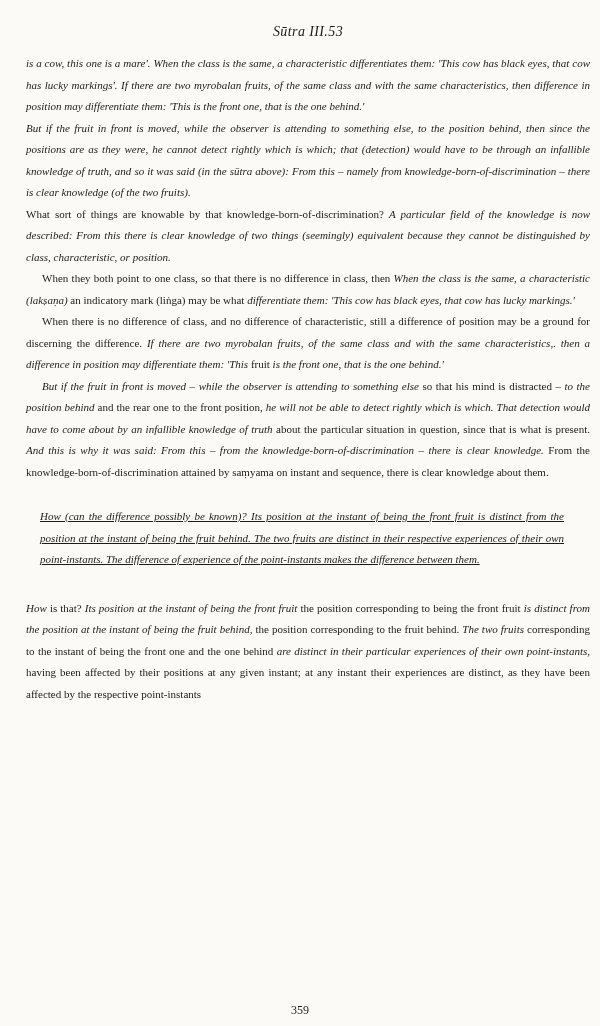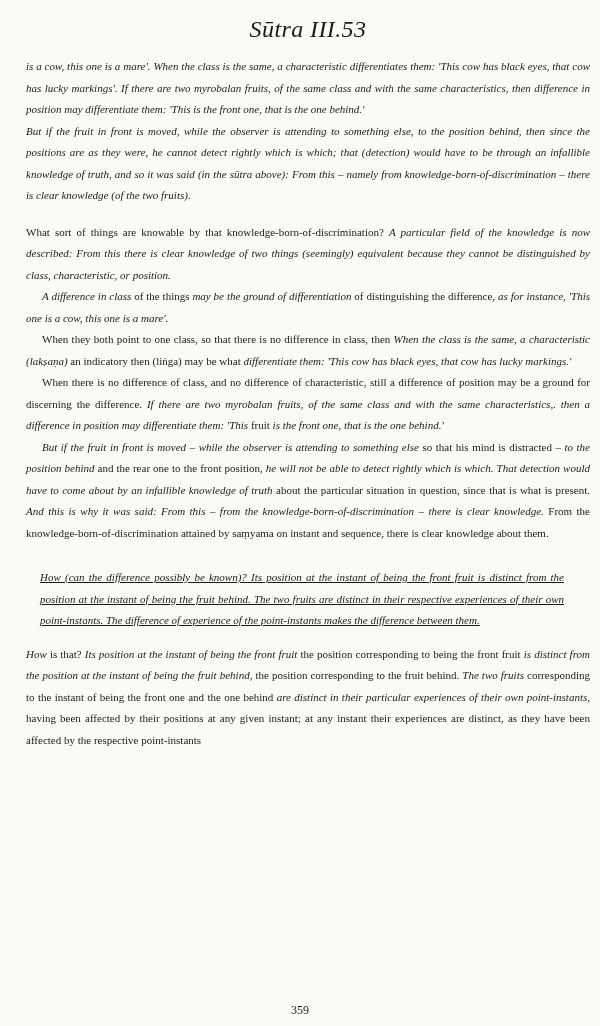--- a/index.html
+++ b/index.html
@@ -13,43 +13,43 @@
   }
   .page {
     position: relative;
     width: 600px; height: 1026px;
     overflow: hidden;
     box-sizing: border-box;
     padding: 12px 10px 0 26px;
     background: #fbfaf6;
   }
   .page-header {
-    margin: 4px;
+    margin: 12px;
     text-align: center;
-    font-size: 24px;
+    font-size: 14px;
     font-weight: normal;
     font-style: italic;
     letter-spacing: 0.4px;
   }
   .text-blocks {
     margin-top: 13px;
     font-size: 11px;
     line-height: 21.5px;
     text-align: justify;
     text-justify: inter-word;
   }
   section { margin: 0; }
   p { margin: 0; }
   p.ind { text-indent: 16px; }
   .it { font-style: italic; }
   .rm { font-style: normal; }
   .translation { margin-top: 0; }
-  .commentary { margin-top: 15px; }
+  .commentary { }
   .verse-quote { margin: 23px 26px 0 14px; text-decoration: underline; }
-  .closing { margin-top: 12px; }
+  .closing { margin-top: 27px; }
   .page-footer {
     position: absolute;
     left: 0; right: 0; bottom: 8px;
     text-align: center;
     font-size: 12px;
     font-style: normal;
   }
 </style>
 </head>
 <body>
@@ -57,22 +57,21 @@
 <div class="page">
   <h1 class="page-header">Sūtra III.53</h1>
 
   <div class="text-blocks">
       <section class="translation">
         <p><span class="it">is a cow, this one is a mare'. When the class is the same, a characteristic differentiates them: 'This cow has black eyes, that cow has lucky markings'. If there are two myrobalan fruits, of the same class and with the same characteristics, then difference in position may differentiate them: 'This is the front one, that is the one behind.'</span></p>
         <p><span class="it">But if the fruit in front is moved, while the observer is attending to something else, to the position behind, then since the positions are as they were, he cannot detect rightly which is which; that (detection) would have to be through an infallible knowledge of truth, and so it was said (in the sūtra above): From this – namely from knowledge-born-of-discrimination – there is clear knowledge (of the two fruits).</span></p>
       </section>
       <section class="commentary">
         <p><span class="rm">What sort of things are knowable by that knowledge-born-of-discrimination? </span><span class="it">A particular field of the knowledge is now described: From this there is clear knowledge of two things (seemingly) equivalent because they cannot be distinguished by class, characteristic, or position.</span></p>
-        <p class="ind"><span class="it">A difference in class </span><span class="rm">of the things </span><span class="it">may be the ground of differentiation </span><span class="rm">of distinguishing the difference, </span><span class="it">as for instance, 'This one is a cow, this one is a mare'.</span></p>
-        <p class="ind"><span class="rm">When they both point to one class, so that there is no difference in class, then </span><span class="it">When the class is the same, a characteristic (lakṣaṇa) </span><span class="rm">an indicatory then (liṅga) may be what </span><span class="it">differentiate them: 'This cow has black eyes, that cow has lucky markings.'</span></p>
+        <p class="ind"><span class="rm">When they both point to one class, so that there is no difference in class, then </span><span class="it">When the class is the same, a characteristic (lakṣaṇa) </span><span class="rm">an indicatory mark (liṅga) may be what </span><span class="it">differentiate them: 'This cow has black eyes, that cow has lucky markings.'</span></p>
         <p class="ind"><span class="rm">When there is no difference of class, and no difference of characteristic, still a difference of position may be a ground for discerning the difference. </span><span class="it">If there are two myrobalan fruits, of the same class and with the same characteristics,. then a difference in position may differentiate them: 'This </span><span class="rm">fruit </span><span class="it">is the front one, that is the one behind.'</span></p>
         <p class="ind"><span class="it">But if the fruit in front is moved – while the observer is attending to something else </span><span class="rm">so that his mind is distracted – </span><span class="it">to the position behind </span><span class="rm">and the rear one to the front position, </span><span class="it">he will not be able to detect rightly which is which. That detection would have to come about by an infallible knowledge of truth </span><span class="rm">about the particular situation in question, since that is what is present. </span><span class="it">And this is why it was said: From this – from the knowledge-born-of-discrimination – there is clear knowledge. </span><span class="rm">From the knowledge-born-of-discrimination attained by saṃyama on instant and sequence, there is clear knowledge about them.</span></p>
       </section>
       <section class="verse-quote">
         <p><span class="it">How (can the difference possibly be known)? Its position at the instant of being the front fruit is distinct from the position at the instant of being the fruit behind. The two fruits are distinct in their respective experiences of their own point-instants. The difference of experience of the point-instants makes the difference between them.</span></p>
       </section>
       <section class="closing">
         <p><span class="it">How </span><span class="rm">is that? </span><span class="it">Its position at the instant of being the front fruit </span><span class="rm">the position corresponding to being the front fruit </span><span class="it">is distinct from the position at the instant of being the fruit behind, </span><span class="rm">the position corresponding to the fruit behind. </span><span class="it">The two fruits </span><span class="rm">corresponding to the instant of being the front one and the one behind </span><span class="it">are distinct in their particular experiences of their own point-instants, </span><span class="rm">having been affected by their positions at any given instant; at any instant their experiences are distinct, as they have been affected by the respective point-instants</span></p>
       </section>
     </div>

